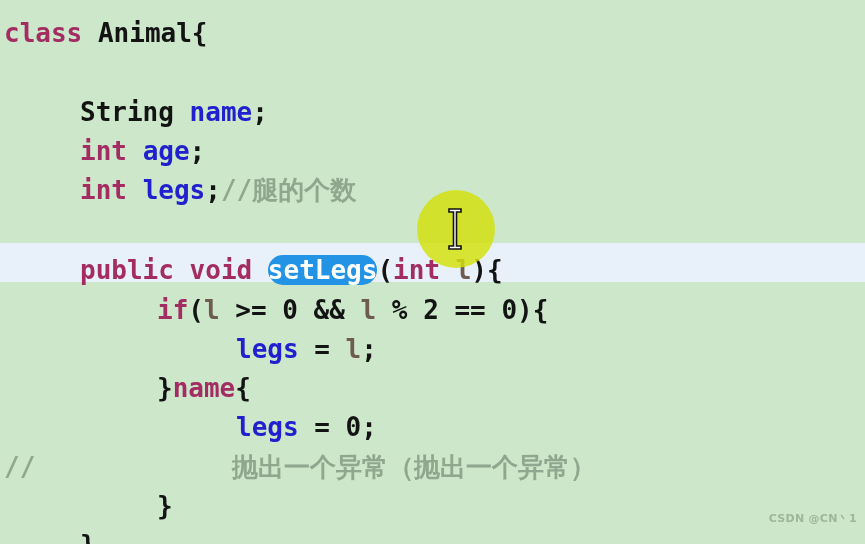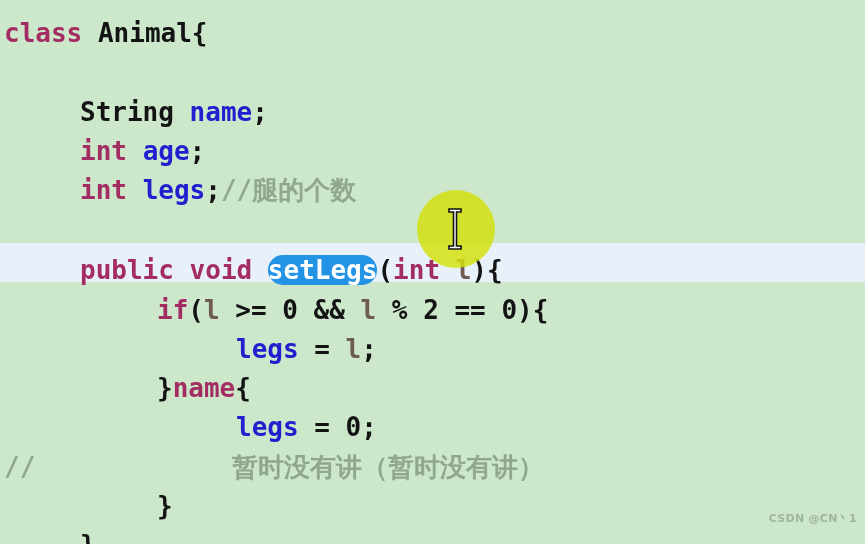--- a/index.html
+++ b/index.html
@@ -106,21 +106,21 @@
 
     <div class="code-line" style="top:283px; left:157px;"><span class="kw">if</span><span class="plain">(</span><span class="param">l</span><span class="plain"> &gt;= </span><span class="plain">0</span><span class="plain"> &amp;&amp; </span><span class="param">l</span><span class="plain"> % </span><span class="plain">2</span><span class="plain"> == </span><span class="plain">0</span><span class="plain">){</span></div>
 
     <div class="code-line" style="top:322px; left:236px;text-align:right;"><span class="field">legs</span><span class="plain"> = </span><span class="param">l</span><span class="plain">;</span></div>
 
     <div class="code-line" style="top:361px; left:157px;"><span class="plain">}</span><span class="kw">name</span><span class="plain">{</span></div>
 
     <div class="code-line" style="top:400px; left:236px;"><span class="field">legs</span><span class="plain"> = </span><span class="plain">0</span><span class="plain">;</span></div>
 
     <div class="code-line" style="top:440px; left:4px;"><span class="cmt">//</span></div>
-    <div class="code-line" style="top:440px; left:232px;"><span class="cmt">暂时没有讲（暂时没有讲）</span></div>
+    <div class="code-line" style="top:440px; left:232px;"><span class="cmt">抛出一个异常（抛出一个异常）</span></div>
 
     <div class="code-line" style="top:479px; left:157px;"><span class="plain">}</span></div>
 
     <div class="code-line" style="top:518px; left:80px;"><span class="plain">}</span></div>
 
   </div>
 
   <div class="click-blob" style="left:417px; top:190px; width:78px; height:78px;"></div>
 
   <div class="ibeam" style="left:444px; top:207px; width:22px; height:44px;">

